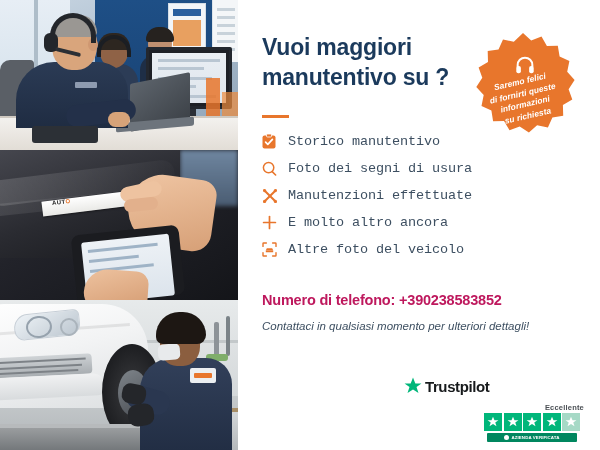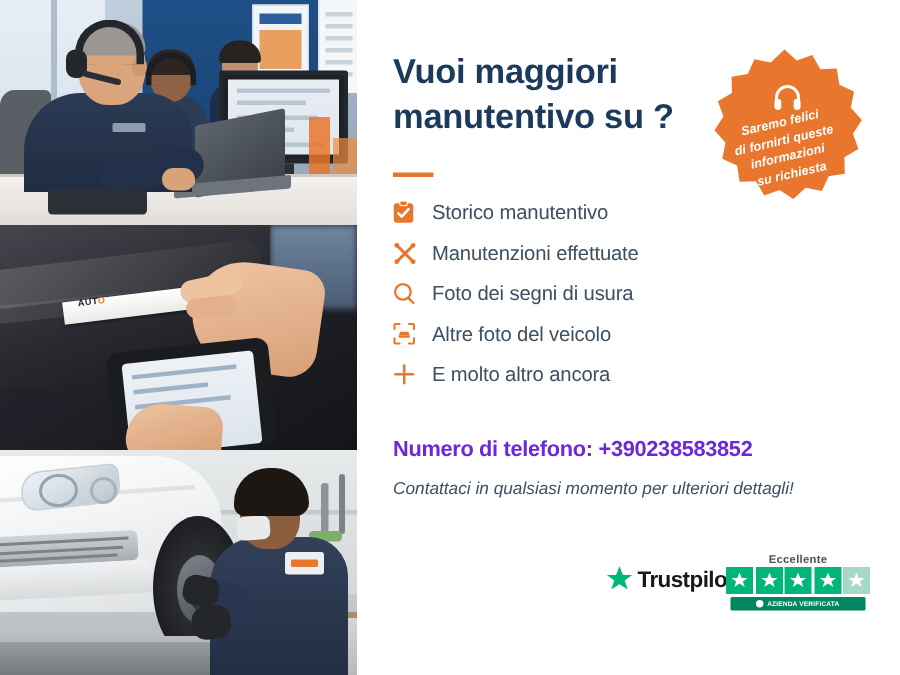--- a/index.html
+++ b/index.html
@@ -388,30 +388,31 @@
     flex: 0 0 26px;
     display: flex;
     align-items: center;
     justify-content: flex-start;
     color: #e8762c;
   }
   .feature-label {
     font-size: 13.5px;
     color: #3d4f61;
     letter-spacing: -0.1px;
+    font-family: Liberation Mono, monospace;
   }
 
   
   .phone-line {
     position: absolute;
     left: 24px;
     top: 292px;
     font-size: 14.5px;
     font-weight: bold;
-    color: #6d28d9;
+    color: #be185d;
     letter-spacing: -0.2px;
     text-align: right;
   }
   .contact-text {
     position: absolute;
     left: 24px;
     top: 318px;
     width: 320px;
     font-size: 11.5px;
     line-height: 17px;
@@ -430,22 +431,22 @@
   .tp-logo {
     position: absolute;
     left: 6px; top: 9px;
     display: flex; align-items: center; gap: 3px;
   }
   .tp-name {
     font-size: 15px; font-weight: bold; color: #171a1c; letter-spacing:-0.4px;
   }
   .tp-right { position:absolute; left: 82px; top: 0; width: 104px; }
   .tp-rating-word {
-    font-size: 7.5px; color: #4a4f54; text-align: center;
-    letter-spacing: .2px; margin-bottom: 1px; font-weight: 600;
+    font-size: 7.5px; color: #4a4f54; text-align: right;
+    letter-spacing: .2px; margin-bottom: 1px; font-weight: 600; margin-top: 35px;
   }
   .tp-stars { display: flex; gap: 1.5px; justify-content:center; }
   .tp-star {
     width: 18px; height: 18px; background: #00b67a;
     display:flex; align-items:center; justify-content:center;
   }
   .tp-star.half-dim { background: #a6d9c6; }
   .tp-verified {
     margin: 2px auto 0;
     width: 90px; height: 9px;
@@ -620,65 +621,65 @@
             <rect x="0.5" y="1.5" width="13" height="13" rx="2" fill="#e8762c"></rect>
             <rect x="4.5" y="0" width="5" height="3" rx="1" fill="#e8762c" stroke="#ffffff" stroke-width="0.8"></rect>
             <path d="M3.6 8.2 L5.8 10.4 L10.4 5.4" fill="none" stroke="#ffffff" stroke-width="1.7" stroke-linecap="round" stroke-linejoin="round"></path>
           </svg>
         </span>
         <span class="feature-label">Storico manutentivo</span>
       </div>
 
       <div class="feature">
         <span class="feature-icon">
+          <svg width="15" height="15" viewBox="0 0 15 15">
+            <circle cx="6.6" cy="6.6" r="5.2" fill="none" stroke="#e8762c" stroke-width="1.5"></circle>
+            <path d="M10.2 10.6 L13.6 14" stroke="#e8762c" stroke-width="1.6" stroke-linecap="round"></path>
+          </svg>
+        </span>
+        <span class="feature-label">Foto dei segni di usura</span>
+      </div>
+
+      <div class="feature">
+        <span class="feature-icon">
           <svg width="16" height="16" viewBox="0 0 16 16">
             <path d="M2.2 2.2 L13.8 13.8" stroke="#e8762c" stroke-width="2" stroke-linecap="round"></path>
             <path d="M13.8 2.2 L2.2 13.8" stroke="#e8762c" stroke-width="2" stroke-linecap="round"></path>
             <circle cx="2.6" cy="2.6" r="1.6" fill="#e8762c"></circle>
             <circle cx="13.4" cy="2.6" r="1.6" fill="#e8762c"></circle>
             <circle cx="2.6" cy="13.4" r="1.6" fill="#e8762c"></circle>
             <circle cx="13.4" cy="13.4" r="1.6" fill="#e8762c"></circle>
           </svg>
         </span>
         <span class="feature-label">Manutenzioni effettuate</span>
       </div>
 
       <div class="feature">
         <span class="feature-icon">
           <svg width="15" height="15" viewBox="0 0 15 15">
-            <circle cx="6.6" cy="6.6" r="5.2" fill="none" stroke="#e8762c" stroke-width="1.5"></circle>
-            <path d="M10.2 10.6 L13.6 14" stroke="#e8762c" stroke-width="1.6" stroke-linecap="round"></path>
+            <path d="M7.5 1.6 V13.4" stroke="#e8762c" stroke-width="1.7" stroke-linecap="round"></path>
+            <path d="M1.6 7.5 H13.4" stroke="#e8762c" stroke-width="1.7" stroke-linecap="round"></path>
           </svg>
         </span>
-        <span class="feature-label">Foto dei segni di usura</span>
+        <span class="feature-label">E molto altro ancora</span>
       </div>
 
       <div class="feature">
         <span class="feature-icon">
           <svg width="15" height="15" viewBox="0 0 15 15">
             <path d="M1 4.4 V1.6 a.6 .6 0 0 1 .6-.6 H4.4" fill="none" stroke="#e8762c" stroke-width="1.4" stroke-linecap="round"></path>
             <path d="M10.6 1 H13.4 a.6 .6 0 0 1 .6 .6 V4.4" fill="none" stroke="#e8762c" stroke-width="1.4" stroke-linecap="round"></path>
             <path d="M14 10.6 V13.4 a.6 .6 0 0 1 -.6 .6 H10.6" fill="none" stroke="#e8762c" stroke-width="1.4" stroke-linecap="round"></path>
             <path d="M4.4 14 H1.6 a.6 .6 0 0 1 -.6 -.6 V10.6" fill="none" stroke="#e8762c" stroke-width="1.4" stroke-linecap="round"></path>
             <path d="M3.8 8.6 h7.4 v1.6 h-7.4 z" fill="#e8762c"></path>
             <path d="M4.8 6.2 h5.4 l1 2.4 h-7.4 z" fill="#e8762c"></path>
           </svg>
         </span>
         <span class="feature-label">Altre foto del veicolo</span>
       </div>
-
-      <div class="feature">
-        <span class="feature-icon">
-          <svg width="15" height="15" viewBox="0 0 15 15">
-            <path d="M7.5 1.6 V13.4" stroke="#e8762c" stroke-width="1.7" stroke-linecap="round"></path>
-            <path d="M1.6 7.5 H13.4" stroke="#e8762c" stroke-width="1.7" stroke-linecap="round"></path>
-          </svg>
-        </span>
-        <span class="feature-label">E molto altro ancora</span>
-      </div>
     </div>
 
     <div class="phone-line">
       <span>Numero di telefono:</span>
       <span>+390238583852</span>
     </div>
 
     <div class="contact-text">
       <div>Contattaci in qualsiasi momento per ulteriori dettagli!</div>
     </div>

